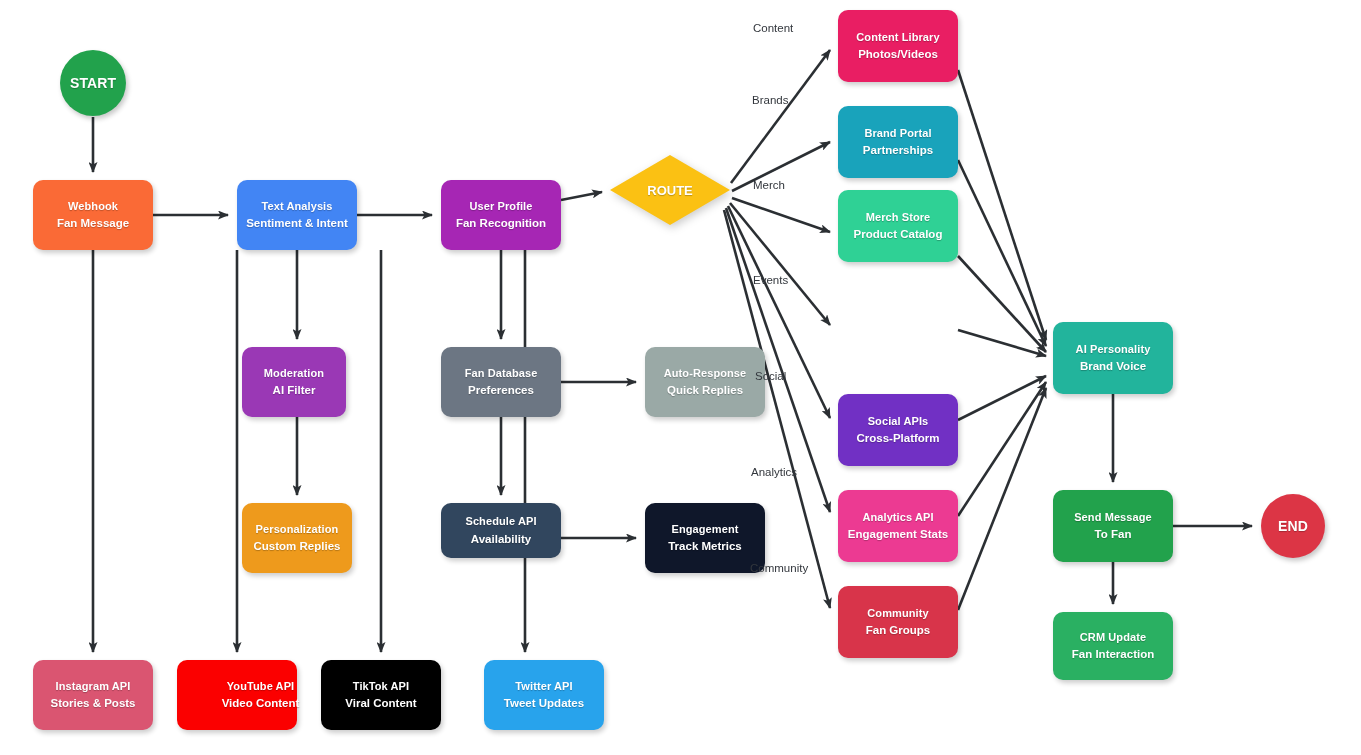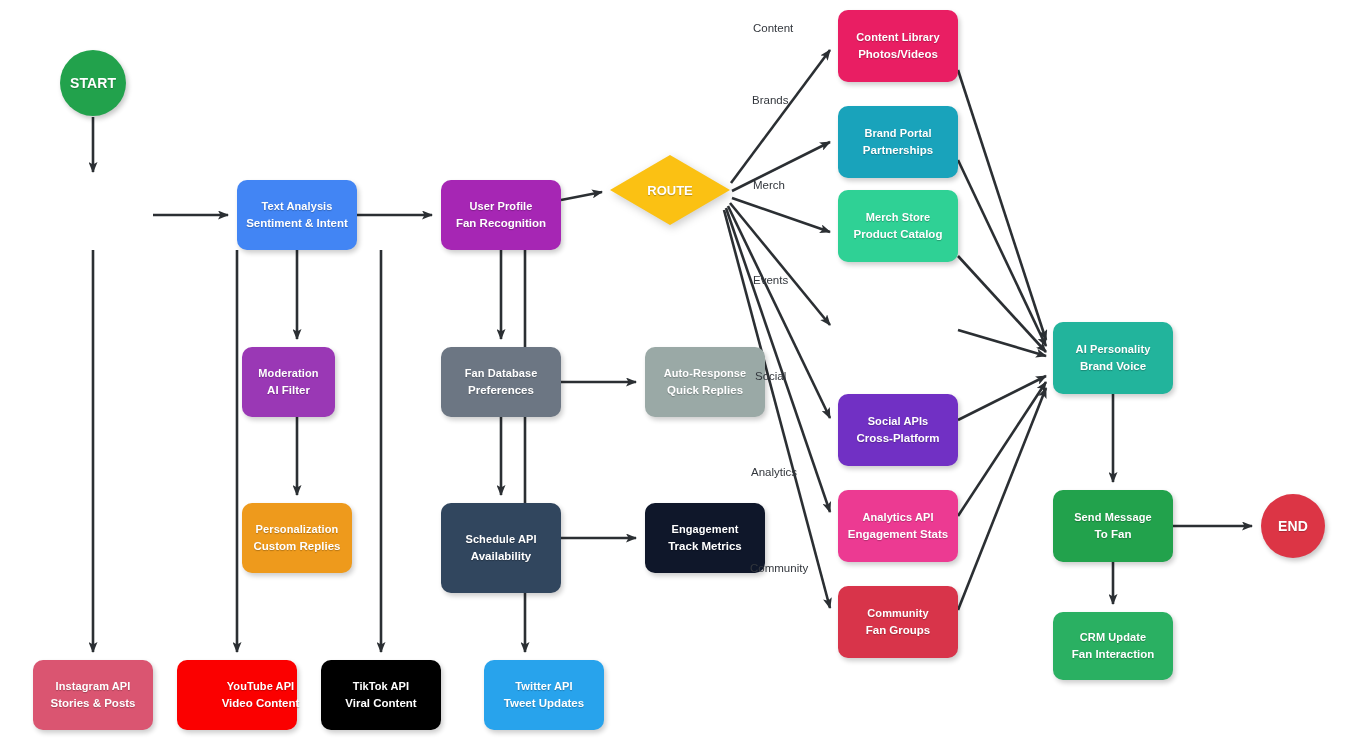--- a/index.html
+++ b/index.html
@@ -117,52 +117,56 @@
       <path d="M237,250 L237,652"></path>
       <path d="M381,250 L381,652"></path>
       <path d="M525,250 L525,652"></path>
     </g>
   </svg>
 
   <div class="node terminal" style="left:60px;top:50px;width:66px;height:66px;background:#22a24c;">
     <div class="t">START</div>
   </div>
 
+  <div class="node" style="left:33px;top:180px;width:120px;height:70px;background:#fa6a36;">
+    <div class="t">Webhook</div>
+    <div class="s">Fan Message</div>
+  </div>
 
   <div class="node" style="left:237px;top:180px;width:120px;height:70px;background:#4285f4;">
     <div class="t">Text Analysis</div>
     <div class="s">Sentiment &amp; Intent</div>
   </div>
 
   <div class="node" style="left:441px;top:180px;width:120px;height:70px;background:#a626b4;">
     <div class="t">User Profile</div>
     <div class="s">Fan Recognition</div>
   </div>
 
   <div class="diamond" style="left:610px;top:155px;width:120px;height:70px;">
     <div class="shape" style="background:#fbc113;"></div>
     <div class="t">ROUTE</div>
   </div>
 
-  <div class="node" style="left:242px;top:347px;width:93px;height:70px;background:#9a38b5;">
+  <div class="node" style="left:242px;top:347px;width:104px;height:70px;background:#9a38b5;">
     <div class="t">Moderation</div>
     <div class="s">AI Filter</div>
   </div>
 
   <div class="node" style="left:242px;top:503px;width:110px;height:70px;background:#ee9a1c;">
     <div class="t">Personalization</div>
     <div class="s">Custom Replies</div>
   </div>
 
   <div class="node" style="left:441px;top:347px;width:120px;height:70px;background:#6c7683;">
     <div class="t">Fan Database</div>
     <div class="s">Preferences</div>
   </div>
 
-  <div class="node" style="left:441px;top:503px;width:120px;height:90px;background:#31465e;">
+  <div class="node" style="left:441px;top:503px;width:120px;height:55px;background:#31465e;">
     <div class="t">Schedule API</div>
     <div class="s">Availability</div>
   </div>
 
   <div class="node" style="left:645px;top:347px;width:120px;height:70px;background:#9aa9a6;">
     <div class="t">Auto-Response</div>
     <div class="s">Quick Replies</div>
   </div>
 
   <div class="node" style="left:645px;top:503px;width:120px;height:70px;background:#0f172a;">

